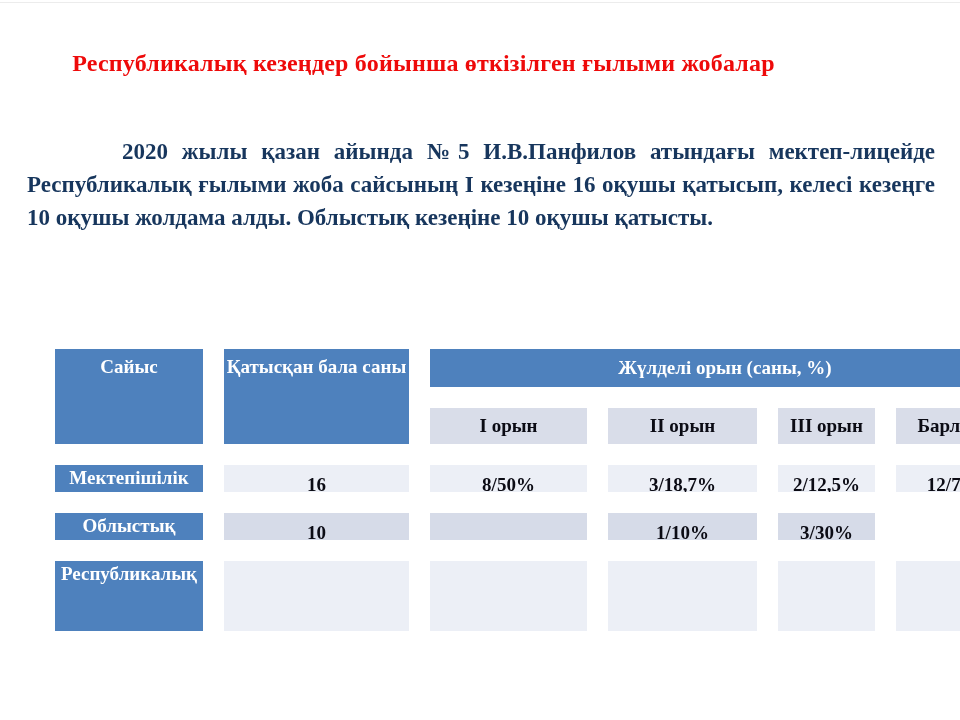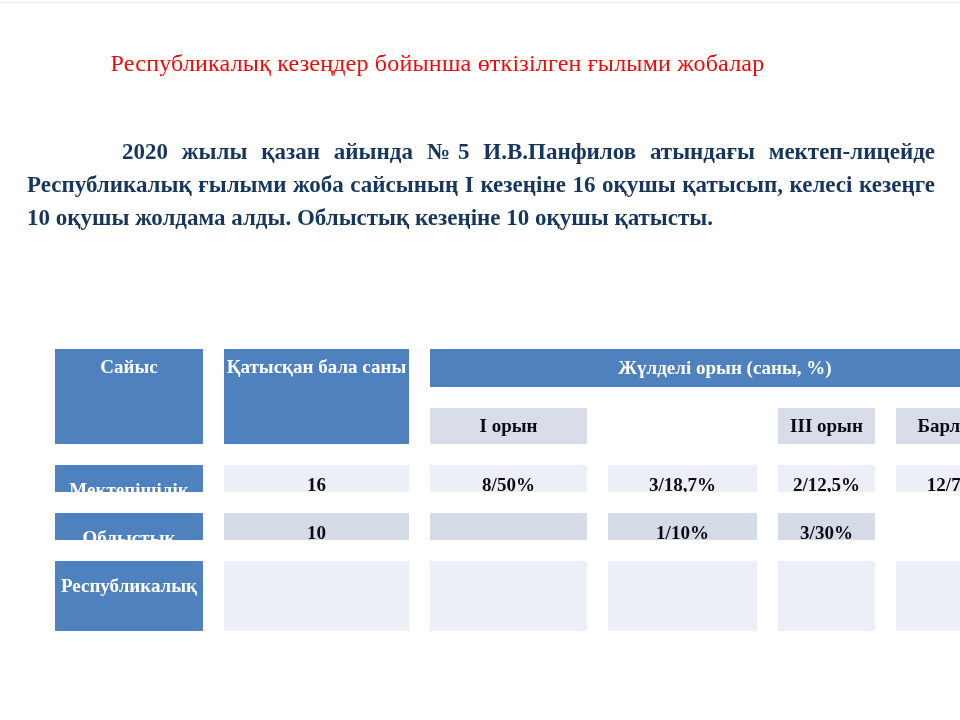--- a/index.html
+++ b/index.html
@@ -8,25 +8,25 @@
     background:#ffffff;
     position:relative;
     overflow:hidden;
     font-family:"Liberation Serif","DejaVu Serif",serif;
   }
   .top-edge{
     position:absolute;top:2px;left:0;width:960px;height:1px;
     background:#ececec;
   }
   .slide-title{
-    position:absolute;top:50px;left:16px;width:843px;
+    position:absolute;top:50px;left:2px;width:843px;
     margin:0;
     text-align:center;
     font-size:24px;
-    font-weight:normal;
+    font-weight:bold;
     color:var(--title-red,#ee0a0a);
     letter-spacing:0.2px;
   }
   .intro-paragraph{
     position:absolute;top:135px;left:27px;width:908px;
     margin:0;
     font-size:23px;
     font-weight:bold;
     line-height:33px;
     color:var(--body-navy,#17365d);
@@ -58,37 +58,38 @@
     color:#0b0b14;
     display:flex;align-items:center;justify-content:center;
   }
   .data-cell{
     color:#0b0b14;
     text-align:center;
     padding-top:9px;
   }
   .row-light{background:var(--row-light,#eceff6);}
   .row-dark{background:var(--row-dark,#d6dbe8);}
-  .label-cell{padding-top:14px;}
+  .label-cell{padding-top:2px;}
 </style>
 </head>
 <body style="--title-red: #ee0a0a; --body-navy: #17365d; --header-blue: #4e81bd; --subheader-bg: #d9dde9; --row-light: #eceff6; --row-dark: #d6dbe8;">
 
 <div class="top-edge"></div>
 
 <h1 class="slide-title">Республикалық кезеңдер бойынша өткізілген ғылыми жобалар</h1>
 
 <p class="intro-paragraph">2020 жылы қазан айында №5 И.В.Панфилов атындағы  мектеп-лицейде Республикалық ғылыми жоба сайсының І кезеңіне 16 оқушы қатысып, келесі кезеңге 10 оқушы жолдама алды.  Облыстық кезеңіне 10 оқушы қатысты.</p>
 
 <div class="results-table">
 
   <div class="cell blue head-cell" style="grid-area:1/1/3/2">Сайыс</div>
   <div class="cell blue head-cell" style="grid-area:1/2/3/3">Қатысқан бала саны</div>
   <div class="cell blue span-head" style="grid-area:1/3/2/7">Жүлделі орын (саны, %)</div>
   <div class="cell sub-cell" style="grid-area:2/3">І орын</div>
+  <div class="cell sub-cell" style="grid-area:2/4">ІІ орын</div>
   <div class="cell sub-cell" style="grid-area:2/5">ІІІ орын</div>
   <div class="cell sub-cell" style="grid-area:2/6">Барлығы</div>
 
   <div class="cell blue label-cell" style="grid-area:3/1">Мектепішілік</div>
   <div class="cell data-cell row-light" style="grid-area:3/2">16</div>
   <div class="cell data-cell row-light" style="grid-area:3/3">8/50%</div>
   <div class="cell data-cell row-light" style="grid-area:3/4">3/18,7%</div>
   <div class="cell data-cell row-light" style="grid-area:3/5">2/12,5%</div>
   <div class="cell data-cell row-light" style="grid-area:3/6">12/75%</div>
 

